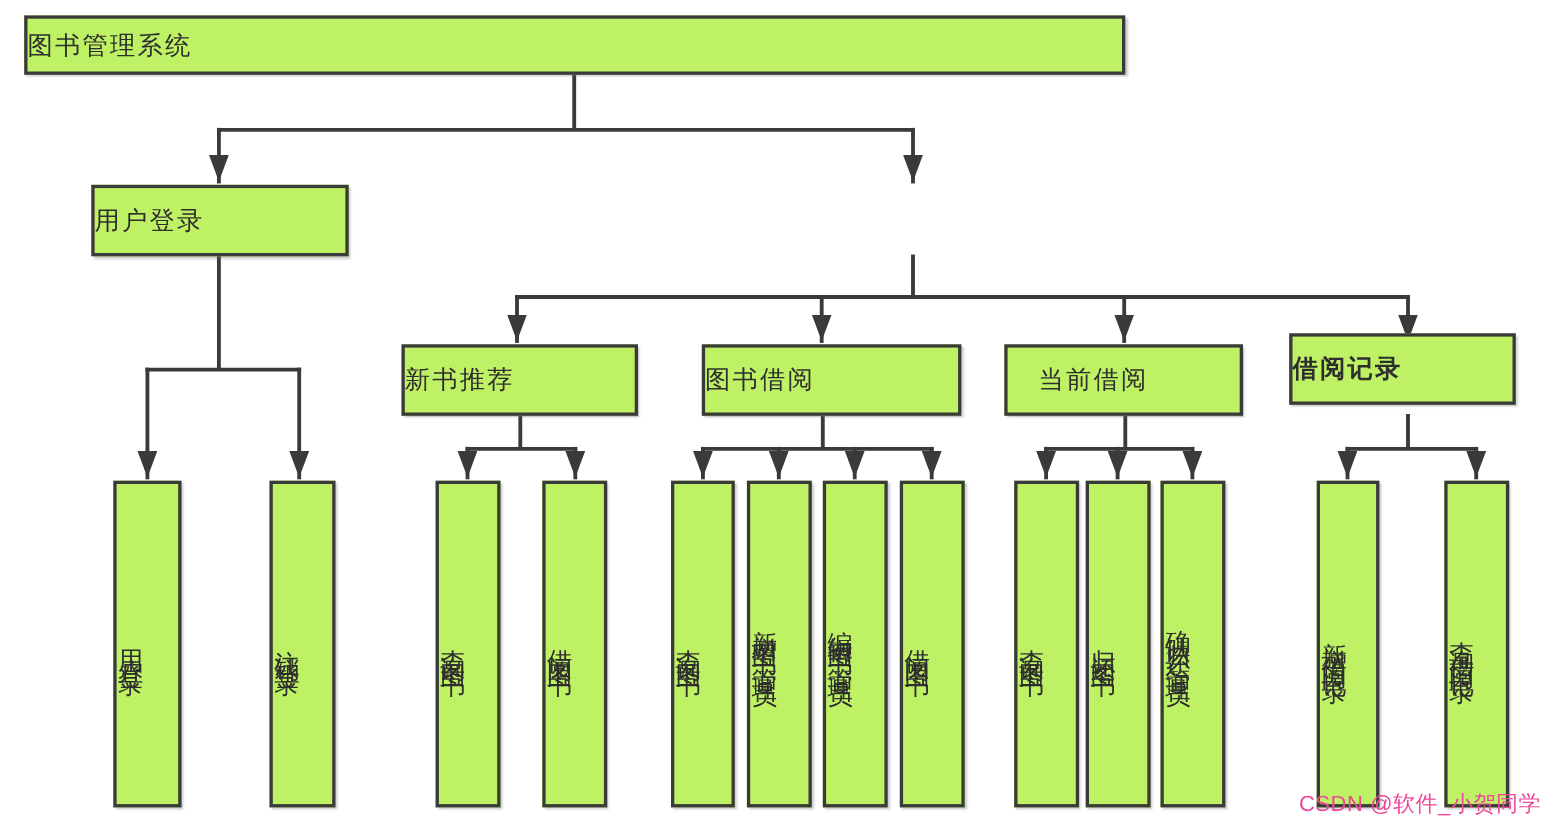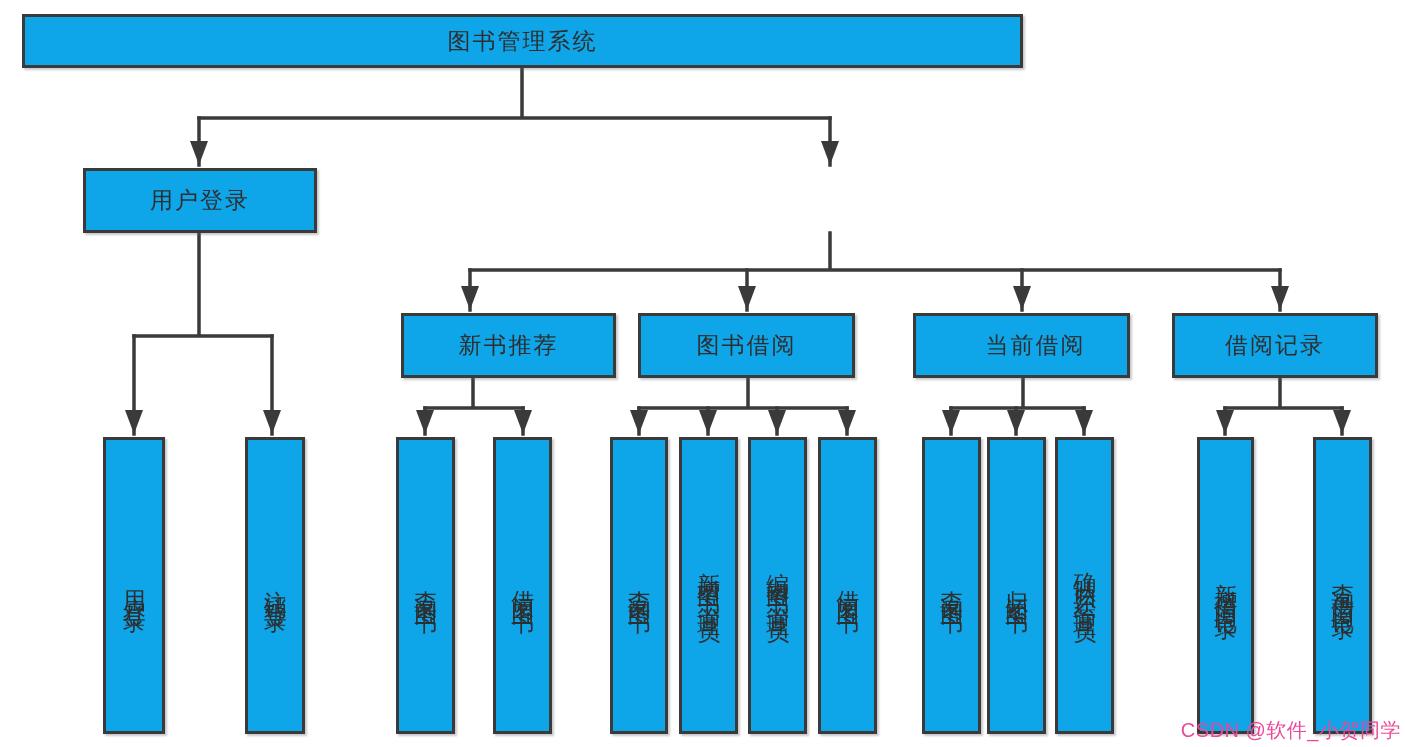--- a/index.html
+++ b/index.html
@@ -12,26 +12,25 @@
     font-family: "Liberation Sans", sans-serif;
     overflow: hidden;
   }
   svg.connectors {
     position: absolute;
     left: 0; top: 0;
     z-index: 1;
   }
   .box {
     position: absolute;
-    background: #0ea5e9;
+    background: #bef264;
     border: 3px solid #3a3a3a;
     box-sizing: border-box;
     display: flex;
     align-items: center;
-    justify-content: center;
     box-shadow: 2px 2px 2px rgba(100,100,110,0.35);
     z-index: 2;
   }
   .h-label {
     font-size: 23px;
     color: #2e2e2e;
     letter-spacing: 2px;
     line-height: 1;
     white-space: nowrap;
   }
@@ -105,30 +104,30 @@
   </svg>
 
   <div class="box" style="left:22px; top:14px; width:1001px; height:54px;">
     <span class="h-label">图书管理系统</span>
   </div>
 
   <div class="box" style="left:83px; top:168px; width:234px; height:65px;">
     <span class="h-label">用户登录</span>
   </div>
 
-  <div class="box" style="left:365px; top:313px; width:215px; height:65px;margin-left:36px;">
+  <div class="box" style="left:365px; top:313px; width:215px; height:65px;">
     <span class="h-label">新书推荐</span>
   </div>
-  <div class="box" style="left:638px; top:313px; width:217px; height:65px;">
+  <div class="box" style="left:638px; top:313px; width:236px; height:65px;">
     <span class="h-label">图书借阅</span>
   </div>
   <div class="box" style="left:913px; top:313px; width:217px; height:65px;padding-left:28px;">
     <span class="h-label">当前借阅</span>
   </div>
-  <div class="box" style="left:1172px; top:313px; width:206px; height:65px;">
+  <div class="box" style="left:1172px; top:303px; width:206px; height:65px;font-weight:bold;">
     <span class="h-label">借阅记录</span>
   </div>
 
   <div class="box" style="left:103px; top:437px; width:62px; height:297px;">
     <span class="v-label">用户登录</span>
   </div>
   <div class="box" style="left:245px; top:437px; width:60px; height:297px;">
     <span class="v-label">注销登录</span>
   </div>
 

